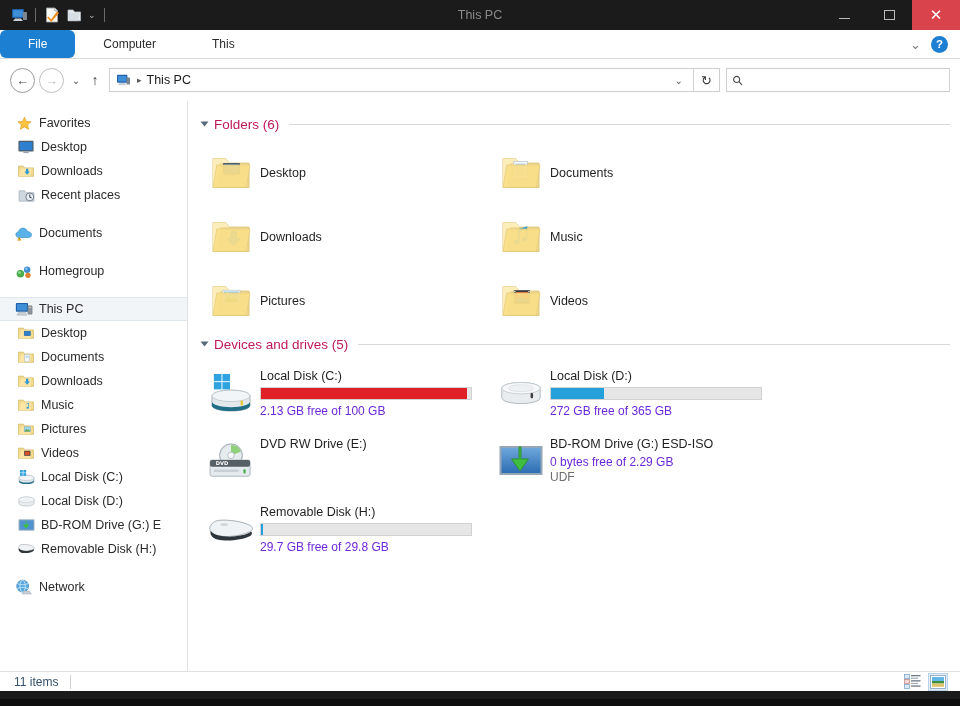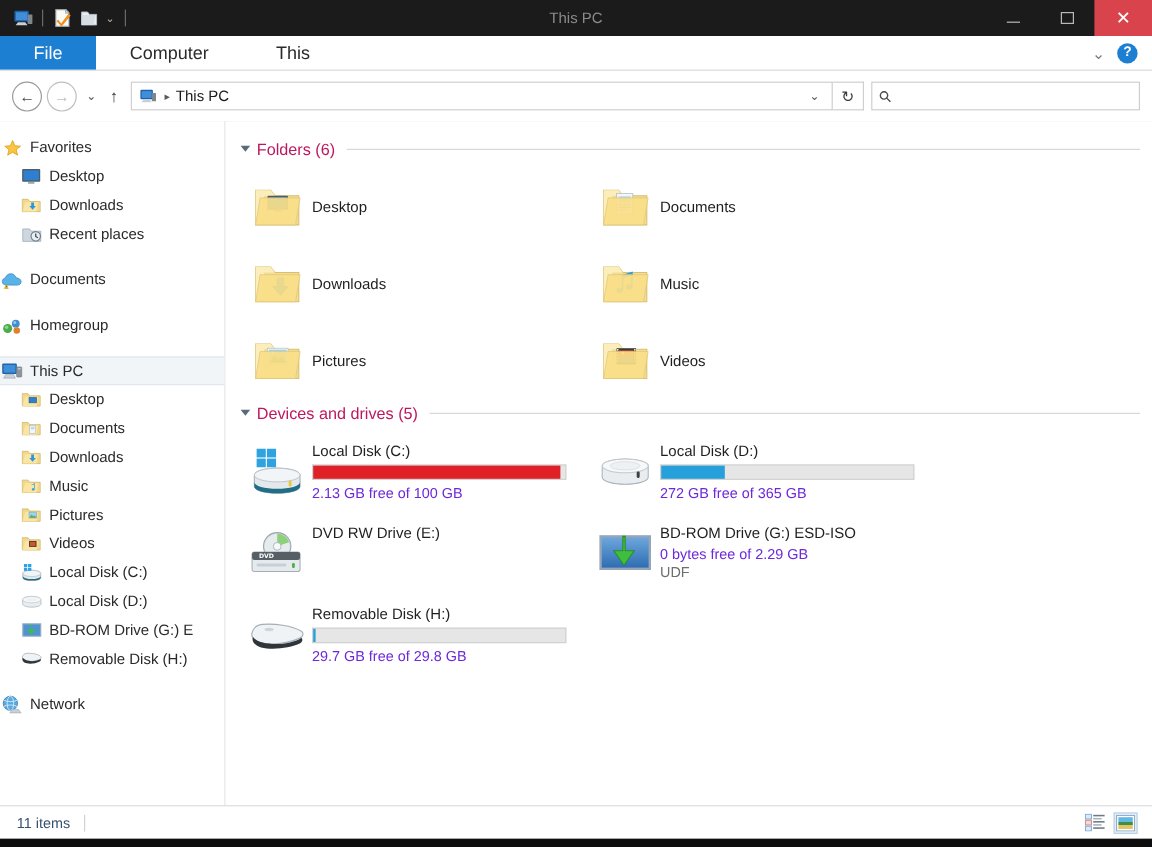--- a/index.html
+++ b/index.html
@@ -32,21 +32,21 @@
   .min-glyph { width: 11px; height: 1px; background: #b9b9b9; margin-top: 7px; }
   .max-glyph { width: 11px; height: 10px; border: 1px solid #b9b9b9; }
 
   
   .ribbon {
     position: absolute; left: 0; top: 30px; width: 960px; height: 29px;
     background: #ffffff; border-bottom: 1px solid #dcdcdc;
     display: flex; align-items: stretch;
   }
   .tab { display: flex; align-items: center; justify-content: center;
-         font-size: 15px; color: #2b2b2b; padding: 0 28px; }
+         font-size: 12px; color: #2b2b2b; padding: 0 28px; border-radius: 6px; }
   .tab.file { background: #1d7fd1; color: #ffffff; min-width: 62px; font-weight: 400; }
   .ribbon-right { margin-left: auto; display: flex; align-items: center;
                   gap: 10px; padding-right: 12px; }
   .chev-dn { color: #7a7a7a; font-size: 13px; }
   .help-btn { width: 17px; height: 17px; border-radius: 50%; background: #1d7fd1;
               color: #fff; font-size: 11.5px; font-weight: bold; display: flex;
               align-items: center; justify-content: center; }
 
   
   .addrrow {
@@ -78,21 +78,21 @@
   .searchbox input::placeholder { color: #8d8d8d; }
   .search-gl { color: #4a4a4a; font-size: 13px; transform: rotate(-45deg); }
 
   
   .body { position: absolute; left: 0; top: 101px; width: 960px; height: 570px;
           background: #ffffff; display: flex; }
   .navpane { width: 188px; height: 570px; background: #ffffff;
              border-right: 1px solid #e2e2e2; padding-top: 10px;
              overflow: hidden; position: relative; }
   .nav-item { height: 24px; display: flex; align-items: center; font-size: 12.5px;
-              color: #2a2a2a; padding-left: 0; }
+              color: #2a2a2a; padding-left: 14px; }
   .nav-item.sel { background: #f2f5f8; border-top: 1px solid #dfe6ec;
                   border-bottom: 1px solid #dfe6ec; }
   .nav-gap { height: 14px; }
   .nav-ico { width: 20px; height: 18px; margin-right: 5px; display: flex;
              align-items: center; justify-content: center; flex: 0 0 20px; }
   .nav-label { white-space: nowrap; overflow: hidden; }
   .ind1 { padding-left: 16px; }
 
   .content { flex: 1; height: 570px; background: #ffffff; padding: 12px 10px 0 14px;
              position: relative; overflow: hidden; }
@@ -113,21 +113,21 @@
   .drive-ico { width: 58px; height: 56px; display: flex; align-items: center;
                justify-content: center; flex: 0 0 58px; }
   .drive-info { padding-top: 4px; }
   .drive-name { font-size: 12.5px; color: #1f1f1f; margin-bottom: 4px; }
   .bar-outer { width: 212px; height: 13px; background: #e6e6e6; border: 1px solid #d2d2d2; }
   .bar-fill { height: 100%; }
   .drive-sub { font-size: 12px; color: #6d28d9; margin-top: 4px; }
   .drive-sub2 { font-size: 12px; color: #6e6e6e; margin-top: 1px; }
 
   
-  .statusbar { position: absolute; left: 0; top: 671px; width: 960px; height: 28px;
+  .statusbar { position: absolute; left: 0; top: 671px; width: 960px; height: 20px;
                background: #ffffff; border-top: 1px solid #e0e0e0;
                display: flex; align-items: center; }
   .status-text { font-size: 12px; color: #34506b; padding-left: 14px; }
   .status-div { width: 1px; height: 14px; background: #d2d2d2; margin-left: 12px; }
   .viewbtns { margin-left: auto; display: flex; align-items: center; gap: 6px;
               padding-right: 12px; }
   .vbtn { width: 20px; height: 18px; display: flex; align-items: center;
           justify-content: center; }
   .vbtn.active { background: #e4eef8; border: 1px solid #b6d2ea; }
   .bottom-edge { position: absolute; left: 0; top: 699px; width: 960px; height: 7px;

